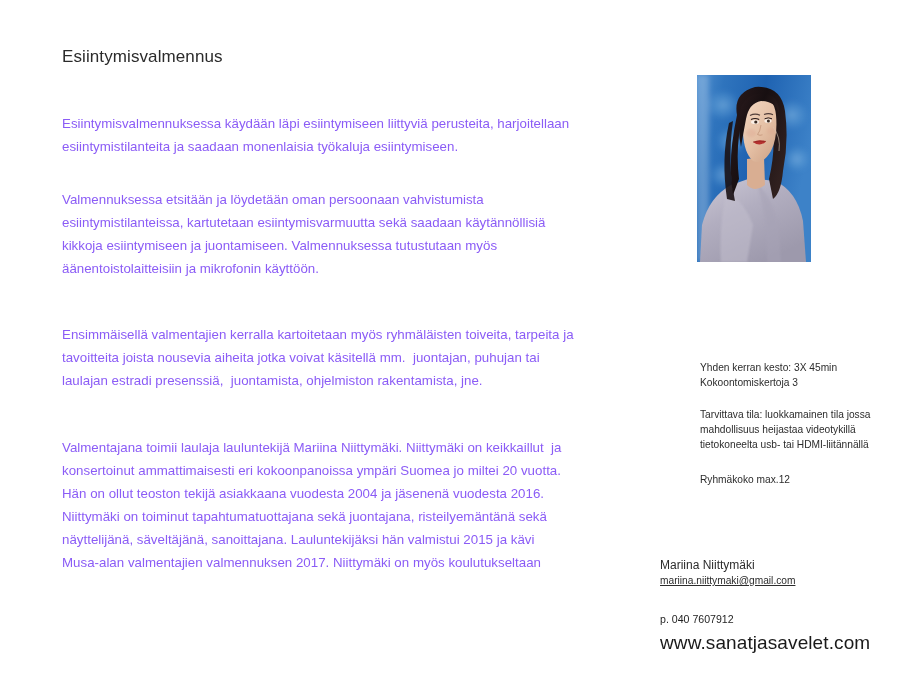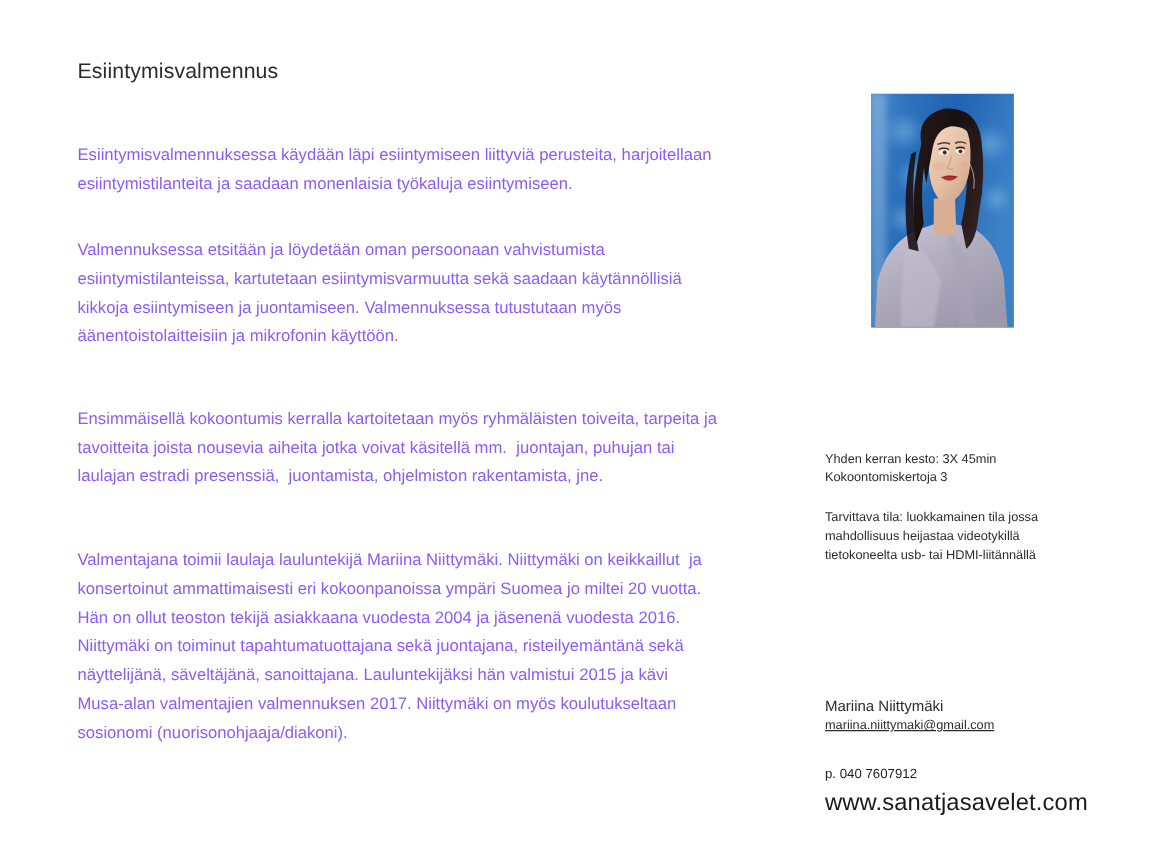--- a/index.html
+++ b/index.html
@@ -71,20 +71,21 @@
   .side-col {
     position: absolute;
     left: 660px;
     top: 360px;
     width: 250px;
   }
   .side-block {
     font-size: 10.2px;
     line-height: 15px;
     color: #2c2c2c;
+    margin-left: 40px;
   }
   .side-block .line { display: block; white-space: pre; }
   .side-gap-1 { height: 17px; }
   .side-gap-2 { height: 20px; }
 
   
   .contact {
     position: absolute;
     left: 660px;
     top: 558px;
@@ -139,35 +140,34 @@
     <div class="para">
       <span class="line">Valmennuksessa etsitään ja löydetään oman persoonaan vahvistumista</span>
       <span class="line">esiintymistilanteissa, kartutetaan esiintymisvarmuutta sekä saadaan käytännöllisiä</span>
       <span class="line">kikkoja esiintymiseen ja juontamiseen. Valmennuksessa tutustutaan myös</span>
       <span class="line">äänentoistolaitteisiin ja mikrofonin käyttöön.</span>
     </div>
 
     <div class="gap-b"></div>
 
     <div class="para">
-      <span class="line">Ensimmäisellä kokoontumis kerralla kartoitetaan myös ryhmäläisten toiveita, tarpeita ja</span>
+      <span class="line">Ensimmäisellä valmentajien kerralla kartoitetaan myös ryhmäläisten toiveita, tarpeita ja</span>
       <span class="line">tavoitteita joista nousevia aiheita jotka voivat käsitellä mm.  juontajan, puhujan tai</span>
       <span class="line">laulajan estradi presenssiä,  juontamista, ohjelmiston rakentamista, jne.</span>
     </div>
 
     <div class="gap-c"></div>
 
     <div class="para">
       <span class="line">Valmentajana toimii laulaja lauluntekijä Mariina Niittymäki. Niittymäki on keikkaillut  ja</span>
       <span class="line">konsertoinut ammattimaisesti eri kokoonpanoissa ympäri Suomea jo miltei 20 vuotta.</span>
       <span class="line">Hän on ollut teoston tekijä asiakkaana vuodesta 2004 ja jäsenenä vuodesta 2016.</span>
       <span class="line">Niittymäki on toiminut tapahtumatuottajana sekä juontajana, risteilyemäntänä sekä</span>
       <span class="line">näyttelijänä, säveltäjänä, sanoittajana. Lauluntekijäksi hän valmistui 2015 ja kävi</span>
       <span class="line">Musa-alan valmentajien valmennuksen 2017. Niittymäki on myös koulutukseltaan</span>
-      <span class="line">sosionomi (nuorisonohjaaja/diakoni).</span>
     </div>
 
   </div>
 
   <div class="photo">
     <svg viewBox="0 0 114 187" preserveAspectRatio="none">
       <defs>
         <linearGradient id="bgGrad" x1="0" y1="0" x2="1" y2="0.35">
           <stop offset="0%" stop-color="#4f8fd0"></stop>
           <stop offset="22%" stop-color="#2f74bd"></stop>
@@ -261,20 +261,23 @@
     <div class="side-gap-1"></div>
 
     <div class="side-block">
       <span class="line">Tarvittava tila: luokkamainen tila jossa</span>
       <span class="line">mahdollisuus heijastaa videotykillä</span>
       <span class="line">tietokoneelta usb- tai HDMI-liitännällä</span>
     </div>
 
     <div class="side-gap-2"></div>
 
+    <div class="side-block">
+      <span class="line">Ryhmäkoko max.12</span>
+    </div>
 
   </div>
 
   <div class="contact">
     <span class="cname">Mariina Niittymäki</span>
     <a class="cmail" href="#">mariina.niittymaki@gmail.com</a>
     <span class="cphone">p. 040 7607912</span>
     <span class="cweb">www.sanatjasavelet.com</span>
   </div>
 

